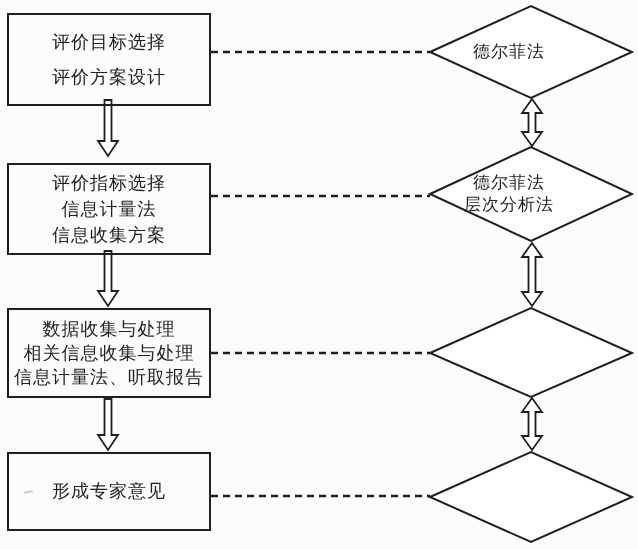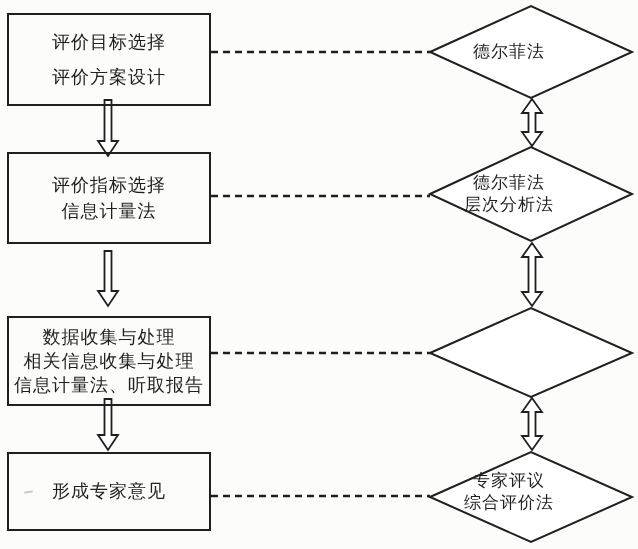--- a/index.html
+++ b/index.html
@@ -65,45 +65,42 @@
     <path class="arrow" d="M532 99 L522 113 L528.5 113 L528.5 132 L522 132 L532 146 L542 132 L535.5 132 L535.5 113 L542 113 Z"></path>
     <path class="arrow" d="M532 243 L522 257 L528.5 257 L528.5 292 L522 292 L532 306 L542 292 L535.5 292 L535.5 257 L542 257 Z"></path>
     <path class="arrow" d="M532 398 L522 412 L528.5 412 L528.5 436 L522 436 L532 450 L542 436 L535.5 436 L535.5 412 L542 412 Z"></path>
   </svg>
 
   <div class="pbox lh35" style="top:13px;height:93px">
     <div class="bline">评价目标选择</div>
     <div class="bline">评价方案设计</div>
   </div>
 
-  <div class="pbox lh26" style="top:152px;height:92px">
+  <div class="pbox lh26" style="top:163px;height:92px">
     <div class="bline">评价指标选择</div>
     <div class="bline">信息计量法</div>
+    <div class="bline">信息收集方案</div>
   </div>
 
-  <div class="pbox lh24" style="top:316px;height:90px">
+  <div class="pbox lh24" style="top:308px;height:90px">
     <div class="bline">数据收集与处理</div>
     <div class="bline">相关信息收集与处理</div>
     <div class="bline">信息计量法、听取报告</div>
   </div>
 
   <div class="pbox lh33" style="top:452px;height:79px">
     <div class="bline">形成专家意见</div>
   </div>
 
   <div class="dlabel" style="top:41px">
     <div>德尔菲法</div>
   </div>
 
   <div class="dlabel" style="top:172px">
     <div>德尔菲法</div>
     <div>层次分析法</div>
   </div>
 
 
-  <div class="dlabel" style="top:470px">
-    <div>专家评议</div>
-    <div>综合评价法</div>
-  </div>
 
   <div class="artifact"></div>
 
 </div>
 
 </body></html>

